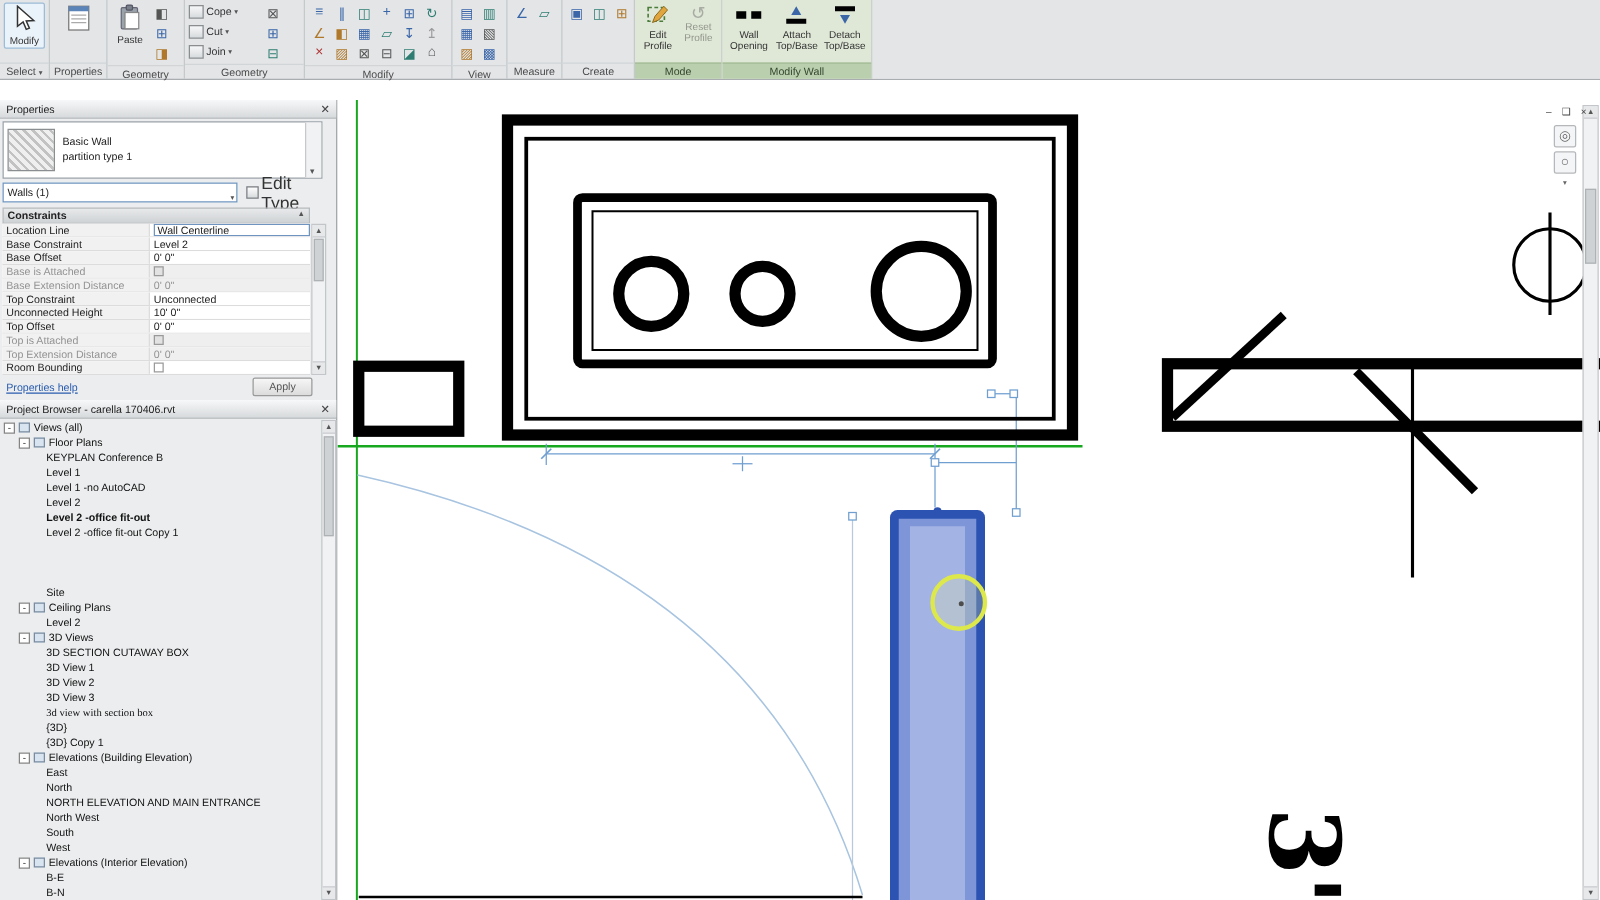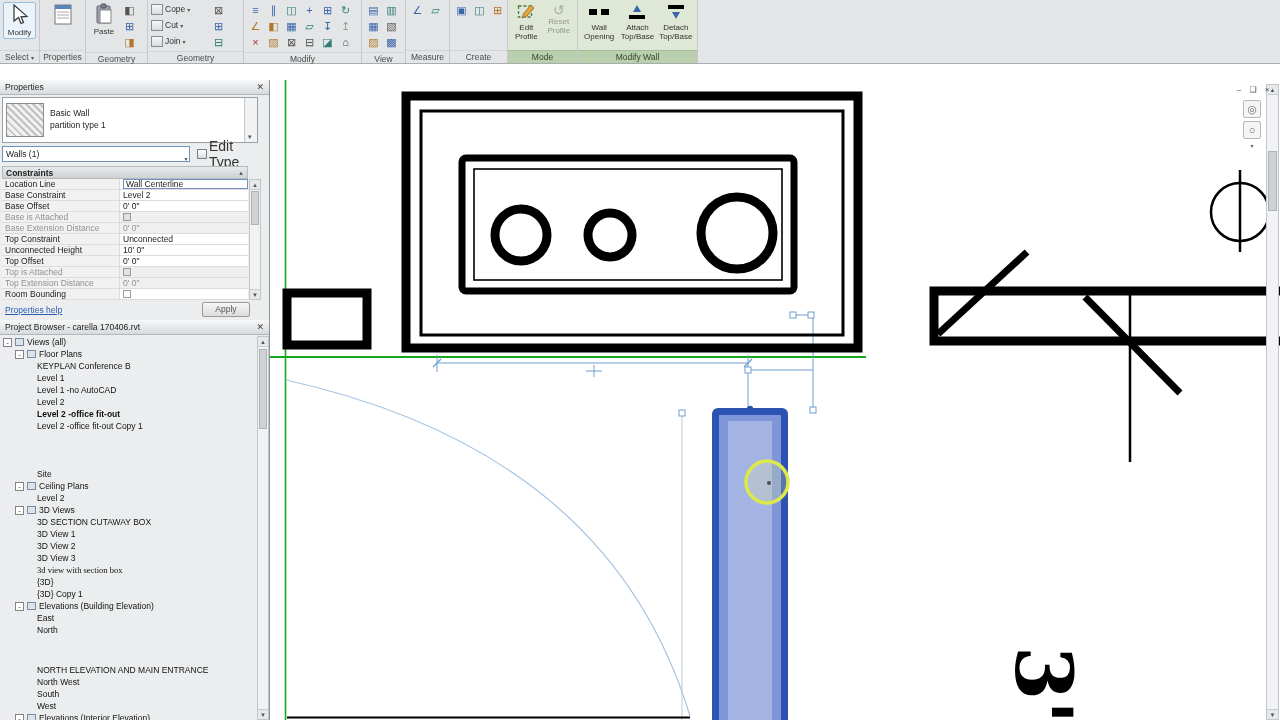--- a/index.html
+++ b/index.html
@@ -37,21 +37,21 @@
   .thumb{position:absolute;left:3px;top:5px;width:38px;height:34px;border:1px solid #8a8e91;background:repeating-linear-gradient(45deg,#c2c2c2 0 2px,#efefef 2px 5px)}
   .tsl1{position:absolute;left:47px;top:10px;font-size:8.5px;color:#222}
   .tsl2{position:absolute;left:47px;top:22px;font-size:8.5px;color:#222}
   .tsdrop{position:absolute;right:0;top:0;width:13px;height:100%;border-left:1px solid #c6c9cb;background:#f1f2f3;text-align:center}
   .tsdrop span{position:absolute;bottom:1px;left:3px;font-size:7px;color:#555}
   .wallsrow{position:absolute;left:2px;top:66px;width:266px;height:17px;display:flex;gap:3px}
   .combo-main{width:198px;height:16px;background:#fff;border:1px solid #6f94bf;font-size:8.5px;line-height:14px;padding:0 3px;position:relative;color:#222}
   .combo-main .caret{position:absolute;right:2px;top:5px}
   .edittype{height:16px;display:flex;align-items:center;gap:2px;font-size:14px;color:#333;padding:0 3px;border:1px solid transparent}
   .etico{width:10px;height:10px;border:1px solid #7a7e82;background:linear-gradient(#fdfdfd,#d8dbdd)}
-  .conshead{position:absolute;left:2px;top:86px;width:246px;height:13px;background:linear-gradient(#e7e9eb,#cfd2d4);border:1px solid #b7babc;font-size:8.5px;font-weight:bold;line-height:12px;padding:0 3px;color:#222;display:flex;justify-content:space-between;align-items:center}
+  .conshead{position:absolute;left:2px;top:86px;width:246px;height:13px;background:linear-gradient(#e7e9eb,#cfd2d4);border:1px solid #b7babc;font-size:8.5px;font-weight:bold;line-height:12px;padding:0 3px;color:#222;display:flex;justify-content:space-between;align-items:flex-end}
   .conshead .arr{font-size:6px;color:#555}
   .pgrid{position:absolute;left:2px;top:99px;width:246px}
   .prow{display:flex;height:11px;border-bottom:1px solid #dcdcdc;background:#fff}
   .plabel{width:118px;font-size:8.5px;line-height:10px;padding-left:3px;background:#f1f1f1;border-right:1px solid #dcdcdc;color:#222;white-space:nowrap;overflow:hidden}
   .pval{flex:1;font-size:8.5px;line-height:10px;padding-left:3px;background:#fff;color:#222;white-space:nowrap;overflow:hidden;display:flex;align-items:center}
   .prow.dis .plabel{color:#929292}
   .prow.dis .pval{background:#efefef;color:#929292}
   .combo{border:1px solid #6f94bf;background:#fff;height:10px;font-size:8.5px;line-height:9px;padding:0 2px;width:100%}
   .cb{width:8px;height:8px;border:1px solid #9a9a9a;background:#fff;display:inline-block}
   .prow.dis .cb{background:#e2e2e2}
@@ -445,21 +445,21 @@
           <span class="exp">-</span>
           <span class="ticon"></span>
           <span>Elevations (Building Elevation)</span>
         </div>
         <div class="trow" style="padding-left: 37px;">
           <span>East</span>
         </div>
         <div class="trow" style="padding-left: 37px;">
           <span>North</span>
         </div>
-        <div class="trow" style="padding-left: 37px; margin-top: 28px;">
+        <div class="trow" style="padding-left: 37px;">
           <span>NORTH ELEVATION AND MAIN ENTRANCE</span>
         </div>
         <div class="trow" style="padding-left: 37px;">
           <span>North West</span>
         </div>
         <div class="trow" style="padding-left: 37px;">
           <span>South</span>
         </div>
         <div class="trow" style="padding-left: 37px;">
           <span>West</span>

